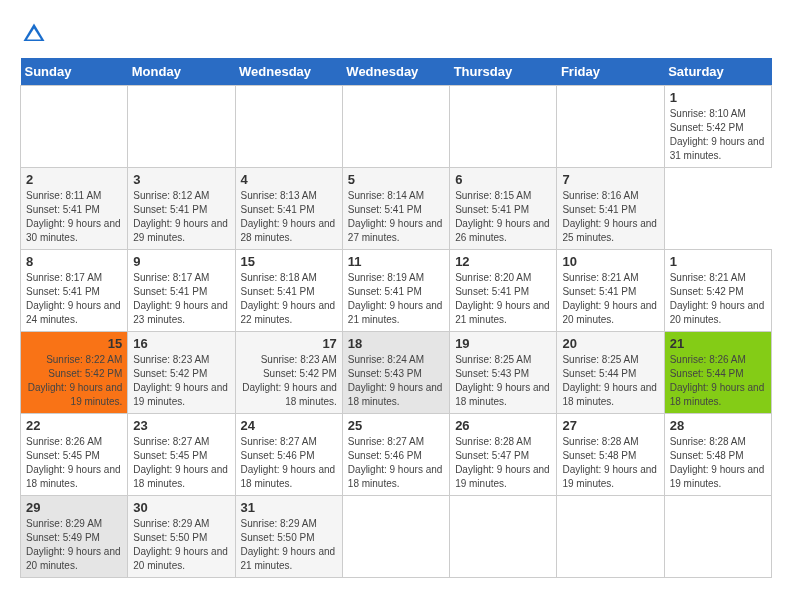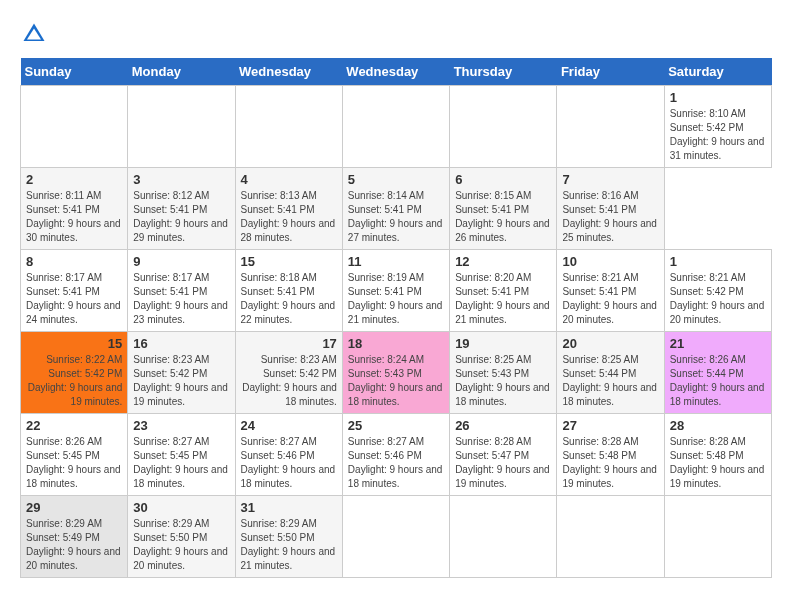--- a/index.html
+++ b/index.html
@@ -195,33 +195,33 @@
             <div class="day-info">Sunrise: 8:22 AM<br>Sunset: 5:42 PM<br>Daylight: 9 hours and 19 minutes.</div>
           </td>
           <td style="background: rgb(245, 245, 245);">
             <span class="day-number">16</span>
             <div class="day-info">Sunrise: 8:23 AM<br>Sunset: 5:42 PM<br>Daylight: 9 hours and 19 minutes.</div>
           </td>
           <td style="background: rgb(245, 245, 245); text-align: right;">
             <span class="day-number">17</span>
             <div class="day-info">Sunrise: 8:23 AM<br>Sunset: 5:42 PM<br>Daylight: 9 hours and 18 minutes.</div>
           </td>
-          <td style="background: #f9a8d4;">
+          <td style="background: #e5e5e5;">
             <span class="day-number">18</span>
             <div class="day-info">Sunrise: 8:24 AM<br>Sunset: 5:43 PM<br>Daylight: 9 hours and 18 minutes.</div>
           </td>
           <td style="background: rgb(245, 245, 245); margin-top: 17px;">
             <span class="day-number">19</span>
             <div class="day-info">Sunrise: 8:25 AM<br>Sunset: 5:43 PM<br>Daylight: 9 hours and 18 minutes.</div>
           </td>
           <td style="background: rgb(245, 245, 245);">
             <span class="day-number">20</span>
             <div class="day-info">Sunrise: 8:25 AM<br>Sunset: 5:44 PM<br>Daylight: 9 hours and 18 minutes.</div>
           </td>
-          <td style="background: #f0abfc;">
+          <td style="background: #84cc16;">
             <span class="day-number">21</span>
             <div class="day-info">Sunrise: 8:26 AM<br>Sunset: 5:44 PM<br>Daylight: 9 hours and 18 minutes.</div>
           </td>
         </tr>
         <tr>
           <td>
             <span class="day-number">22</span>
             <div class="day-info">Sunrise: 8:26 AM<br>Sunset: 5:45 PM<br>Daylight: 9 hours and 18 minutes.</div>
           </td>
           <td>

